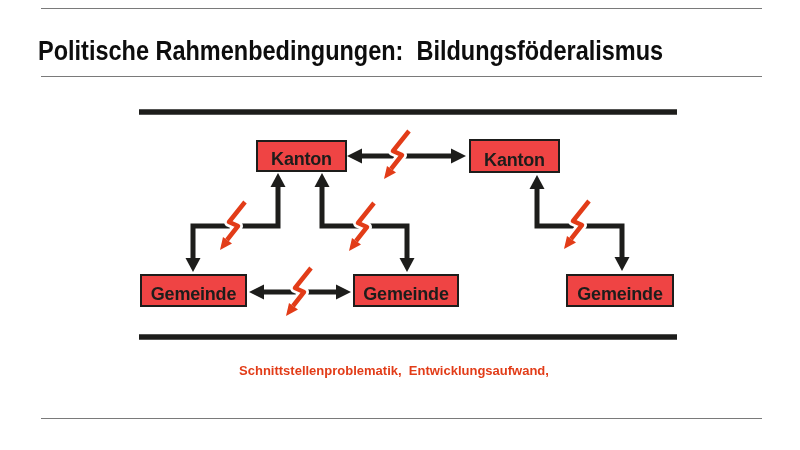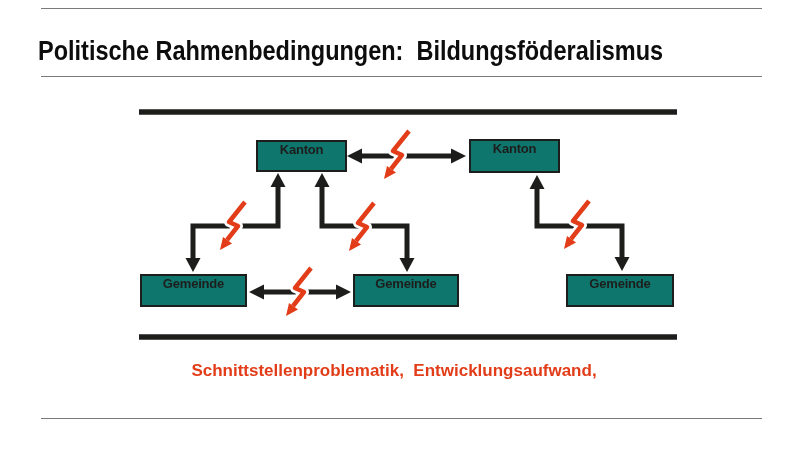--- a/index.html
+++ b/index.html
@@ -27,34 +27,34 @@
   }
   .diagram-svg{position:absolute;left:0;top:0;}
   .thick{stroke:var(--diagram-black);stroke-width:5.5;}
   .shaft{stroke:var(--diagram-black);stroke-width:5;fill:none;}
   .head{fill:var(--diagram-black);}
   .bolt-casing{stroke:#ffffff;stroke-width:10;fill:none;stroke-linejoin:round;}
   .bolt-head-casing{fill:#ffffff;stroke:#ffffff;stroke-width:6;stroke-linejoin:round;}
   .bolt-shaft{stroke:var(--accent-red);stroke-width:4.5;fill:none;stroke-linejoin:round;}
   .bolt-head{fill:var(--accent-red);}
   .node{
-    position:absolute;box-sizing:border-box;background:#0f766e;
+    position:absolute;box-sizing:border-box;background:#ef4444;
     border:2px solid var(--diagram-black);
-    display:flex;align-items:flex-start;justify-content:center;
-    font-size:13px;font-weight:bold;letter-spacing:-0.2px;
+    display:flex;align-items:flex-end;justify-content:center;
+    font-size:18px;font-weight:bold;letter-spacing:-0.2px;
   }
   .node-kanton-left{left:256px;top:140px;width:91px;height:32px;}
   .node-kanton-right{left:469px;top:139px;width:91px;height:34px;}
   .node-gemeinde-left{left:140px;top:274px;width:107px;height:33px;}
   .node-gemeinde-middle{left:353px;top:274px;width:106px;height:33px;}
   .node-gemeinde-right{left:566px;top:274px;width:108px;height:33px;}
   .caption{
     position:absolute;left:0;top:358px;width:788px;
     text-align:center;color:var(--accent-red);
-    font-size:17px;font-weight:bold;line-height:26px;
+    font-size:13px;font-weight:bold;line-height:26px;
   }
   .caption div{white-space:pre;}
   .footer-logo{
     position:absolute;left:39px;top:445px;
     font-size:12px;font-weight:bold;letter-spacing:0.5px;
     color:#171717;
     margin-top:12px;
   }
 </style>
 </head>

